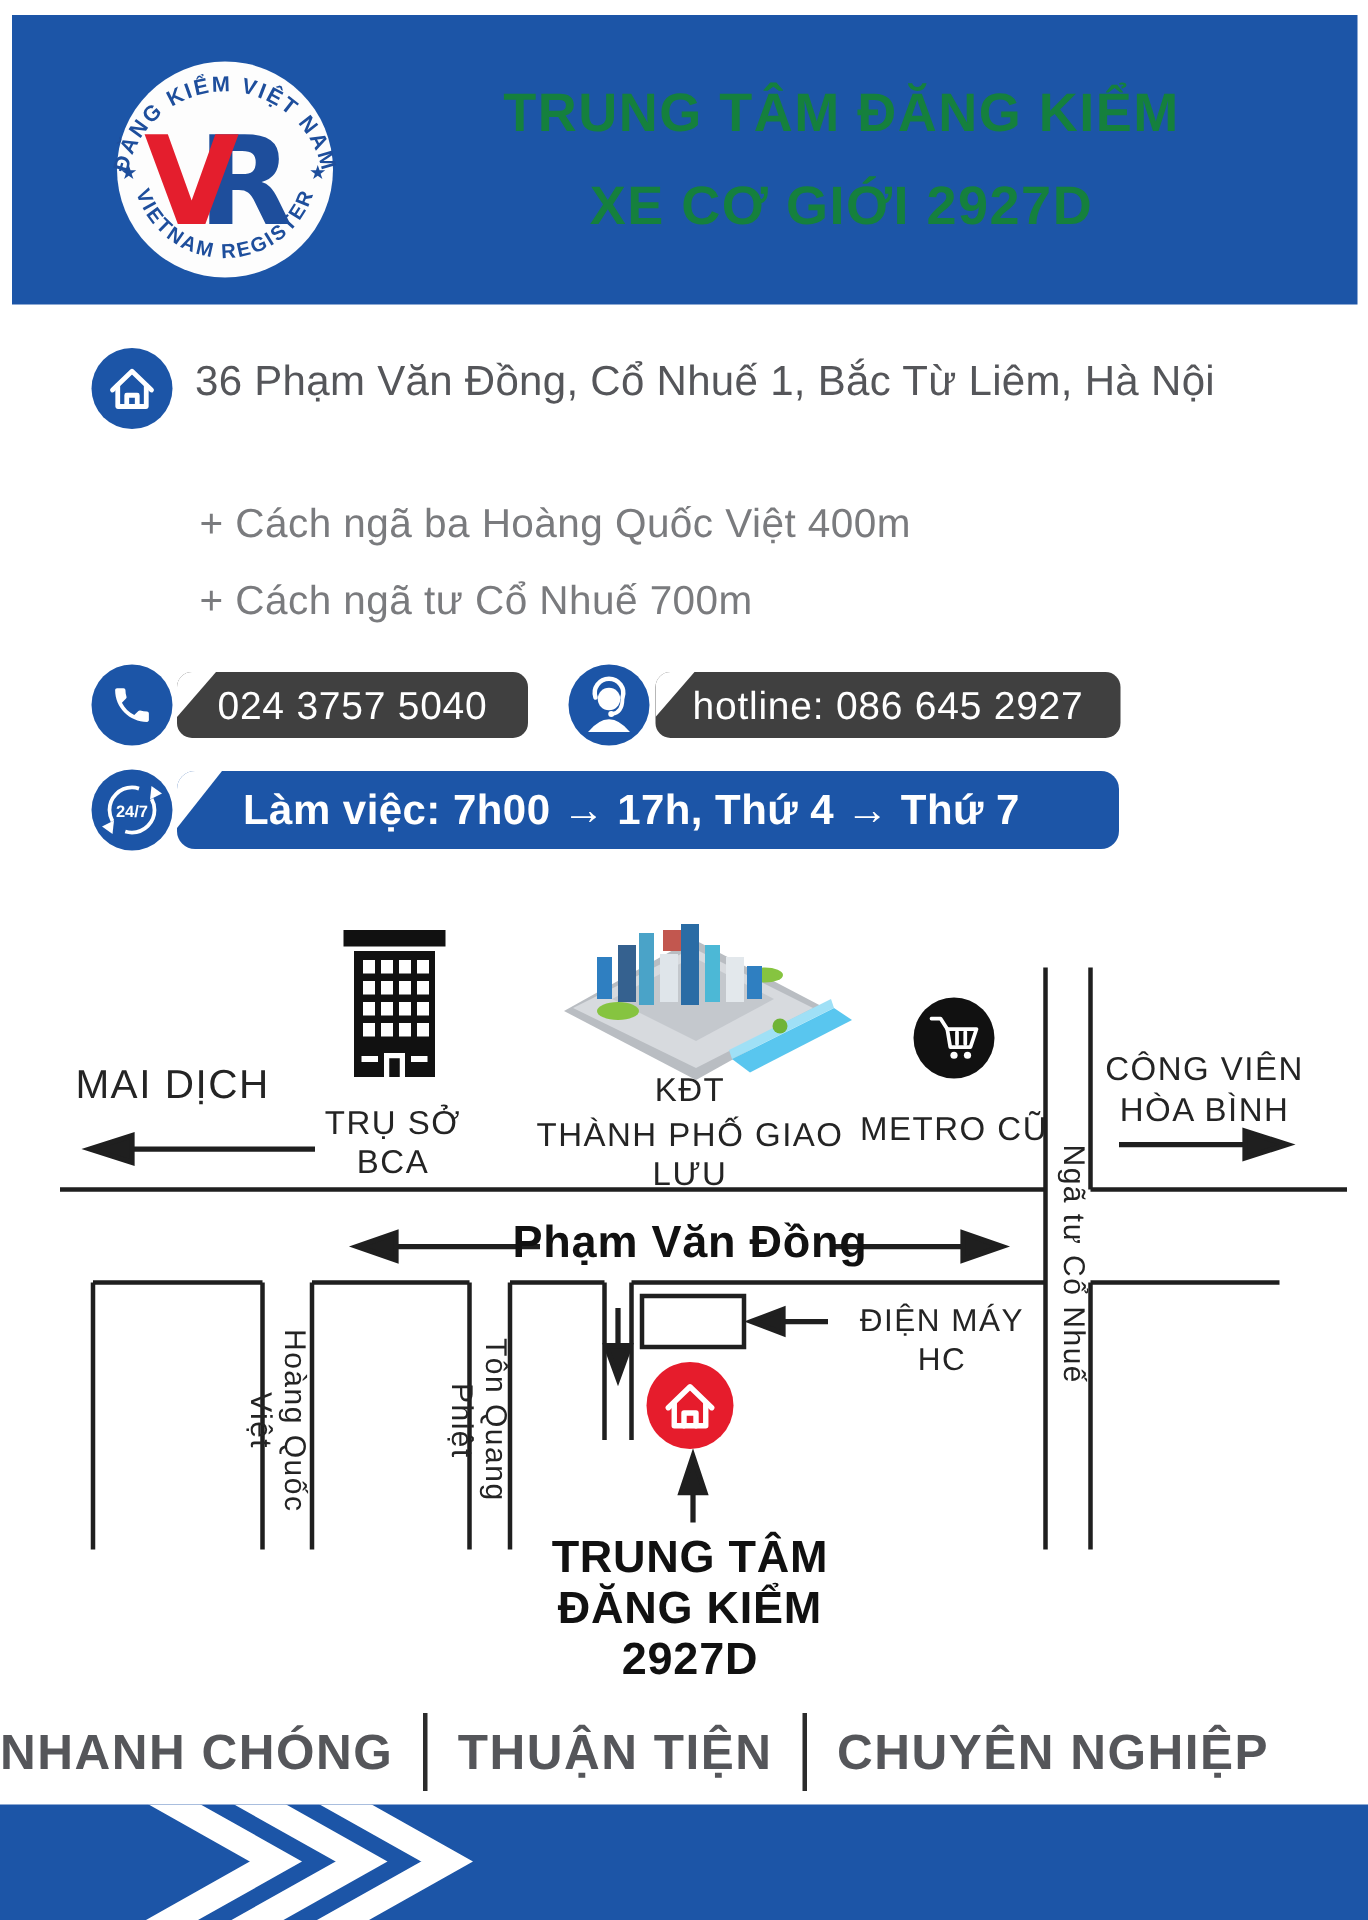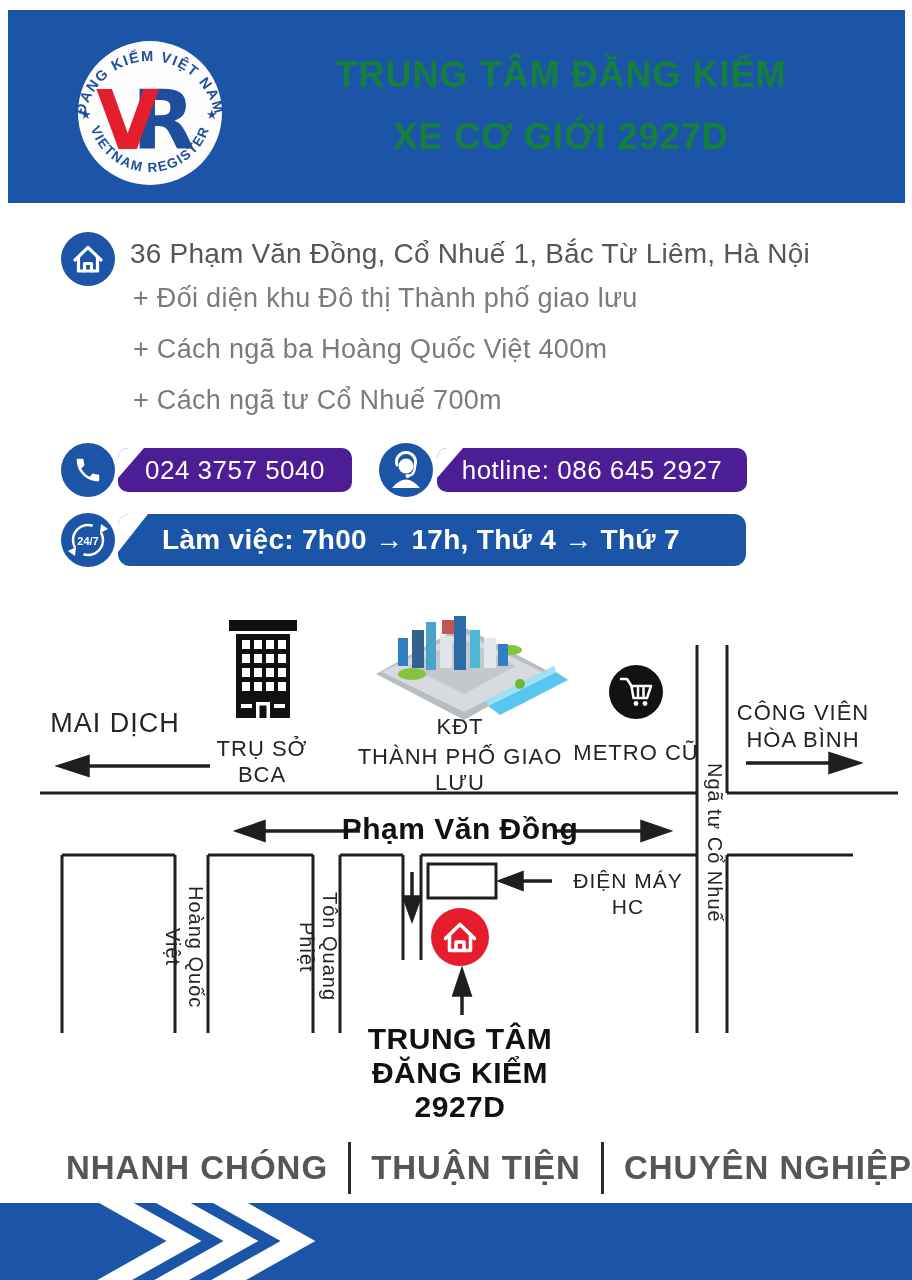--- a/index.html
+++ b/index.html
@@ -6,36 +6,36 @@
   #poster{position:relative;width:912px;height:1280px;background:#ffffff;overflow:hidden;
           font-family:"Liberation Sans",sans-serif;}
   .abs{position:absolute;}
   
   .header{left:8px;top:10px;width:897px;height:193px;background:#1c55a7;}
   .title{left:225px;top:44px;width:672px;text-align:center;color:#15803d;font-weight:700;
          font-size:36px;line-height:62px;letter-spacing:1px;}
   
   .addr{left:130px;top:238px;font-size:28px;font-weight:400;color:#55565a;letter-spacing:.2px;}
   .note{left:133px;font-size:27px;color:#7a7b7e;letter-spacing:.3px;}
-  .pill{background:#4c1d95;border-radius:10px;overflow:hidden;color:#fff;
+  .pill{background:#404040;border-radius:10px;overflow:hidden;color:#fff;
         display:flex;align-items:center;justify-content:center;font-size:26px;letter-spacing:.5px;}
   .pill::before{content:"";position:absolute;left:0;top:0;width:0;height:0;
         border-top:30px solid #ffffff;border-right:26px solid transparent;}
   .bar{background:#1c55a7;border-radius:12px;overflow:hidden;color:#fff;
        display:flex;align-items:center;font-weight:700;font-size:28px;letter-spacing:.3px;}
   .bar::before{content:"";position:absolute;left:0;top:0;width:0;height:0;
        border-top:38px solid #ffffff;border-right:30px solid transparent;}
   
   .ml{color:#242424;font-size:22px;letter-spacing:1px;text-align:center;line-height:26px;}
   .vert{writing-mode:vertical-rl;text-orientation:sideways;color:#242424;font-size:20px;
         letter-spacing:1px;text-align:center;}
   .roadname{font-weight:700;font-size:30px;color:#111;text-align:center;letter-spacing:.5px;}
   .centerlbl{font-weight:700;font-size:30px;color:#111;text-align:center;line-height:34px;letter-spacing:.5px;}
   
-  .slogan{left:0;top:1140px;width:912px;height:56px;display:flex;align-items:center;justify-content:flex-end;
+  .slogan{left:0;top:1140px;width:912px;height:56px;display:flex;align-items:center;justify-content:flex-start;
           gap:20px;font-weight:700;font-size:33px;color:#55565a;letter-spacing:1px;}
   .sep{width:3px;height:52px;background:#2b2b2b;}
   .band{left:0;top:1203px;width:912px;height:77px;background:#1c55a7;overflow:hidden;}
 </style>
 </head>
 <body>
 
 <div id="poster">
 
   <div class="abs header"></div>
@@ -65,21 +65,20 @@
 
   <svg class="abs" style="left:60px;top:231px;" width="56" height="56" viewBox="0 0 56 56">
     <circle cx="28" cy="28" r="27" fill="#1c55a7"></circle>
     <g transform="translate(28,29)" stroke="#fff" stroke-width="3.2" fill="none" stroke-linejoin="round" stroke-linecap="round">
       <path d="M-13 0 L0 -12.5 L13 0"></path>
       <path d="M-9.5 -3 V11 H9.5 V-3"></path>
       <path d="M-3.5 11 V3.5 H3.5 V11"></path>
     </g>
   </svg>
   <div class="abs addr">36 Phạm Văn Đồng, Cổ Nhuế 1, Bắc Từ Liêm, Hà Nội</div>
-  <div class="abs note" style="top:283px;">+ Đối diện khu Đô thị Thành phố giao lưu</div>
   <div class="abs note" style="top:334px;">+ Cách ngã ba Hoàng Quốc Việt 400m</div>
   <div class="abs note" style="top:385px;">+ Cách ngã tư Cổ Nhuế 700m</div>
 
   <svg class="abs" style="left:60px;top:442px;" width="56" height="56" viewBox="0 0 56 56">
     <circle cx="28" cy="28" r="27" fill="#1c55a7"></circle>
     <g transform="translate(13,13) scale(1.25)">
       <path fill="#fff" d="M6.62 10.79c1.44 2.83 3.76 5.14 6.59 6.59l2.2-2.2c.27-.27.67-.36 1.02-.24 1.12.37 2.33.57 3.57.57.55 0 1 .45 1 1V20c0 .55-.45 1-1 1-9.39 0-17-7.61-17-17 0-.55.45-1 1-1h3.5c.55 0 1 .45 1 1 0 1.25.2 2.45.57 3.57.11.35.03.74-.25 1.02l-2.2 2.2z"></path>
     </g>
   </svg>
   <div class="abs pill" style="left:118px;top:448px;width:234px;height:44px;">

